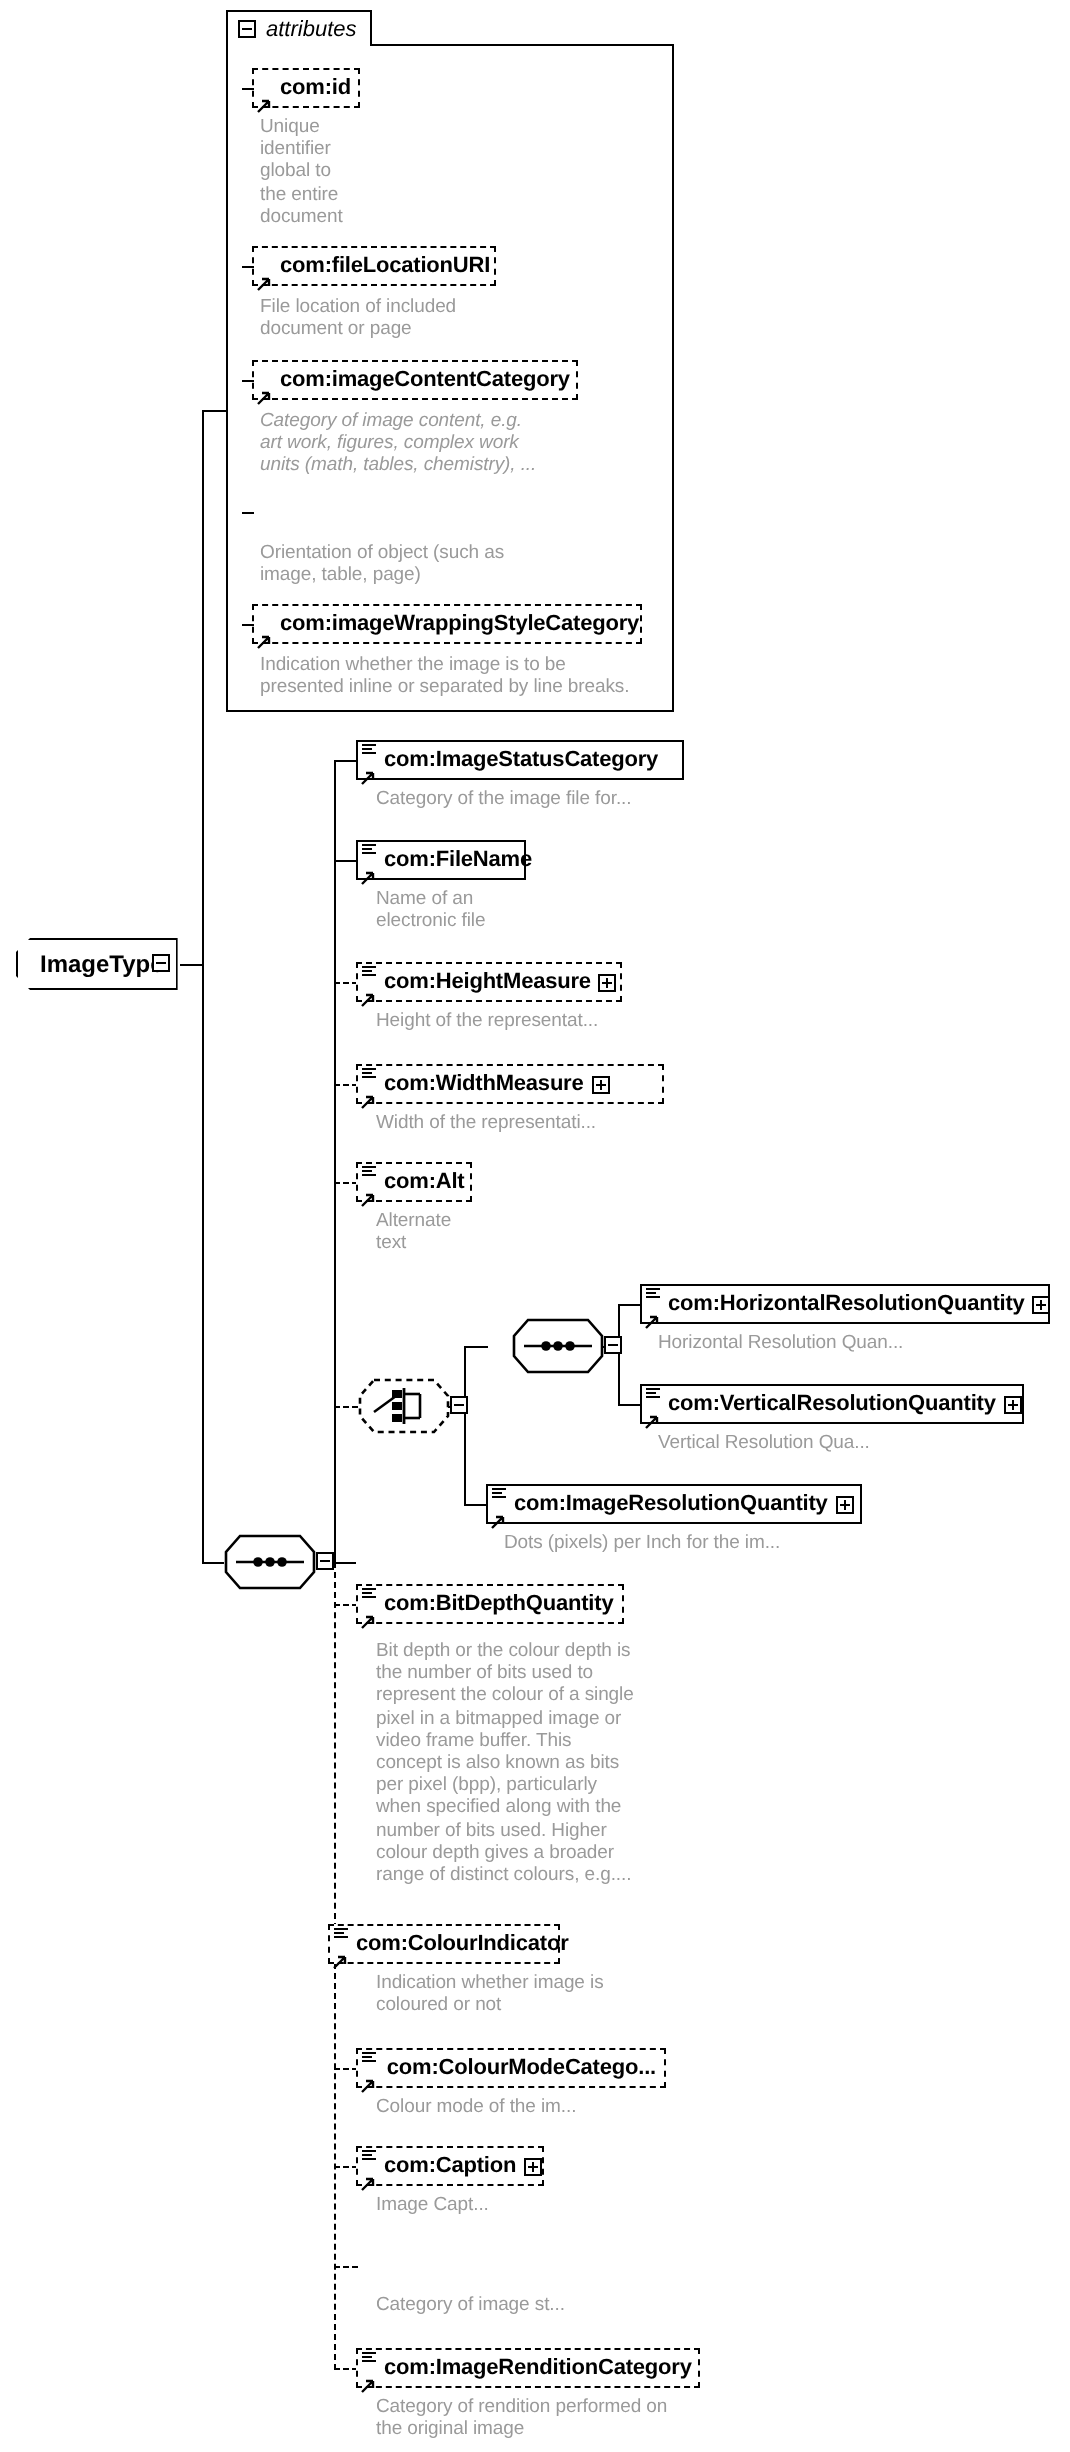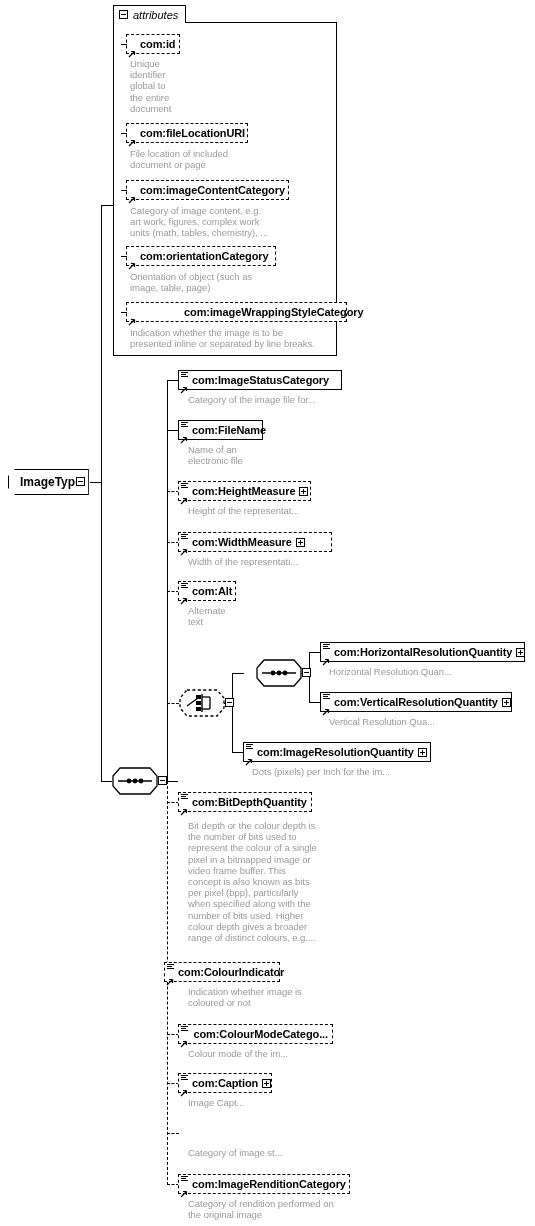--- a/index.html
+++ b/index.html
@@ -301,38 +301,28 @@
   <div class="node dashed" style="left:126px; top:180px; width:163px;">
     <span class="glyph-arrow">
       <svg width="8" height="8" viewBox="0 0 8 8">
           <path d="M1 7 L6.5 1.5 M6.5 1.5 L3 1.5 M6.5 1.5 L6.5 5" stroke="#000" stroke-width="1.2" fill="none"></path>
         </svg>
     </span>
     <span class="nm">com:imageContentCategory</span>
     <span class="shadow" style="width:163px;"></span>
       <span class="shadow-r"></span>
   </div>
-  <div class="doc" style="left:130px; top:205px; width:205px;">Category of image content, e.g.
+  <div class="doc" style="left:130px; top:205px; width:205px;font-style:italic;">Category of image content, e.g.
 art work, figures, complex work
 units (math, tables, chemistry), ...</div>
 
-  <div class="node dashed" style="left:126px; top:246px; width:150px;">
-    <span class="glyph-arrow">
-      <svg width="8" height="8" viewBox="0 0 8 8">
-          <path d="M1 7 L6.5 1.5 M6.5 1.5 L3 1.5 M6.5 1.5 L6.5 5" stroke="#000" stroke-width="1.2" fill="none"></path>
-        </svg>
-    </span>
-    <span class="nm">com:orientationCategory</span>
-    <span class="shadow" style="width:150px;"></span>
-      <span class="shadow-r"></span>
-  </div>
   <div class="doc" style="left:130px; top:271px; width:195px;">Orientation of object (such as
 image, table, page)</div>
 
-  <div class="node dashed" style="left:126px; top:302px; width:221px;padding-left:44px;">
+  <div class="node dashed" style="left:126px; top:302px; width:195px;">
     <span class="glyph-arrow">
       <svg width="8" height="8" viewBox="0 0 8 8">
           <path d="M1 7 L6.5 1.5 M6.5 1.5 L3 1.5 M6.5 1.5 L6.5 5" stroke="#000" stroke-width="1.2" fill="none"></path>
         </svg>
     </span>
     <span class="nm">com:imageWrappingStyleCategory</span>
     <span class="shadow" style="width:195px;"></span>
       <span class="shadow-r"></span>
   </div>
   <div class="doc" style="left:130px; top:327px; width:210px;">Indication whether the image is to be

